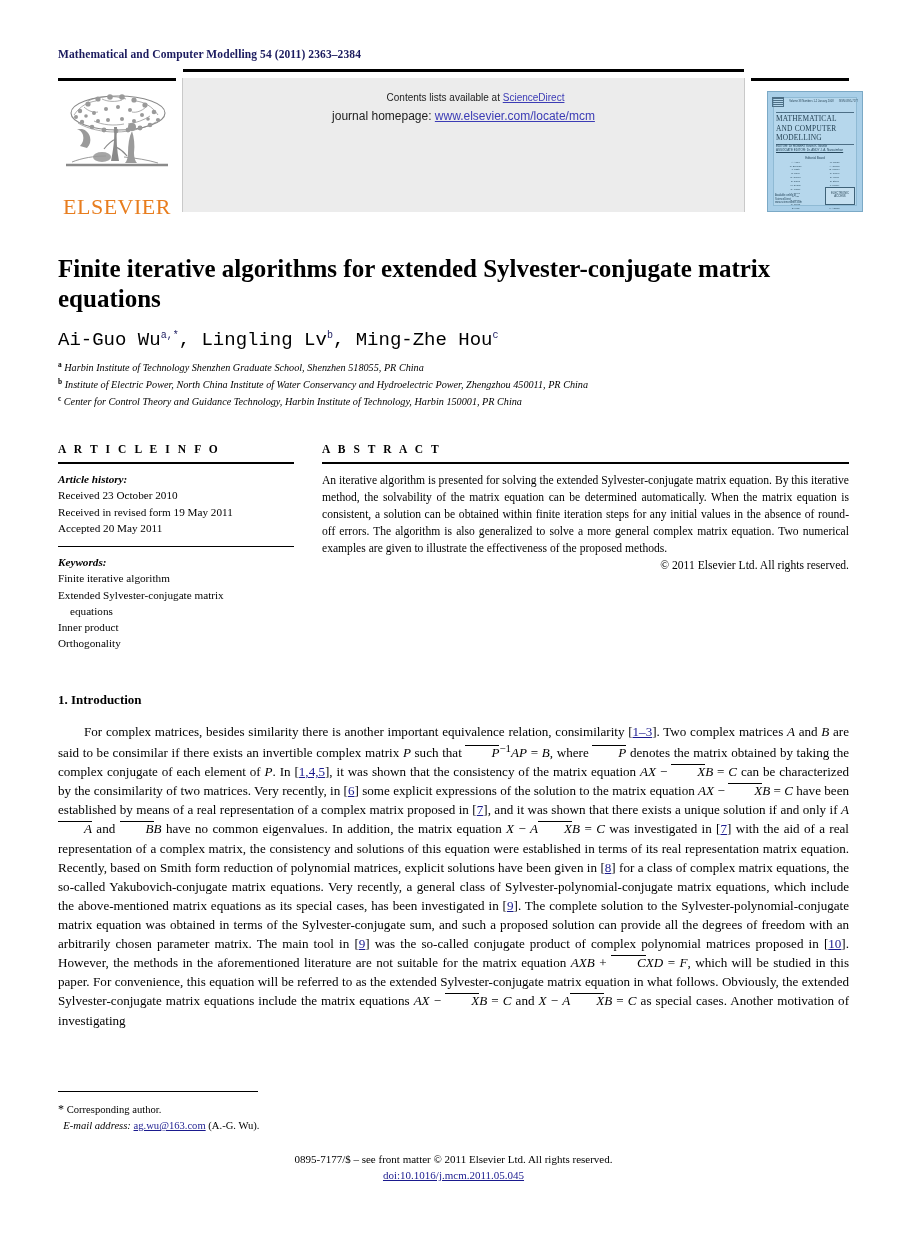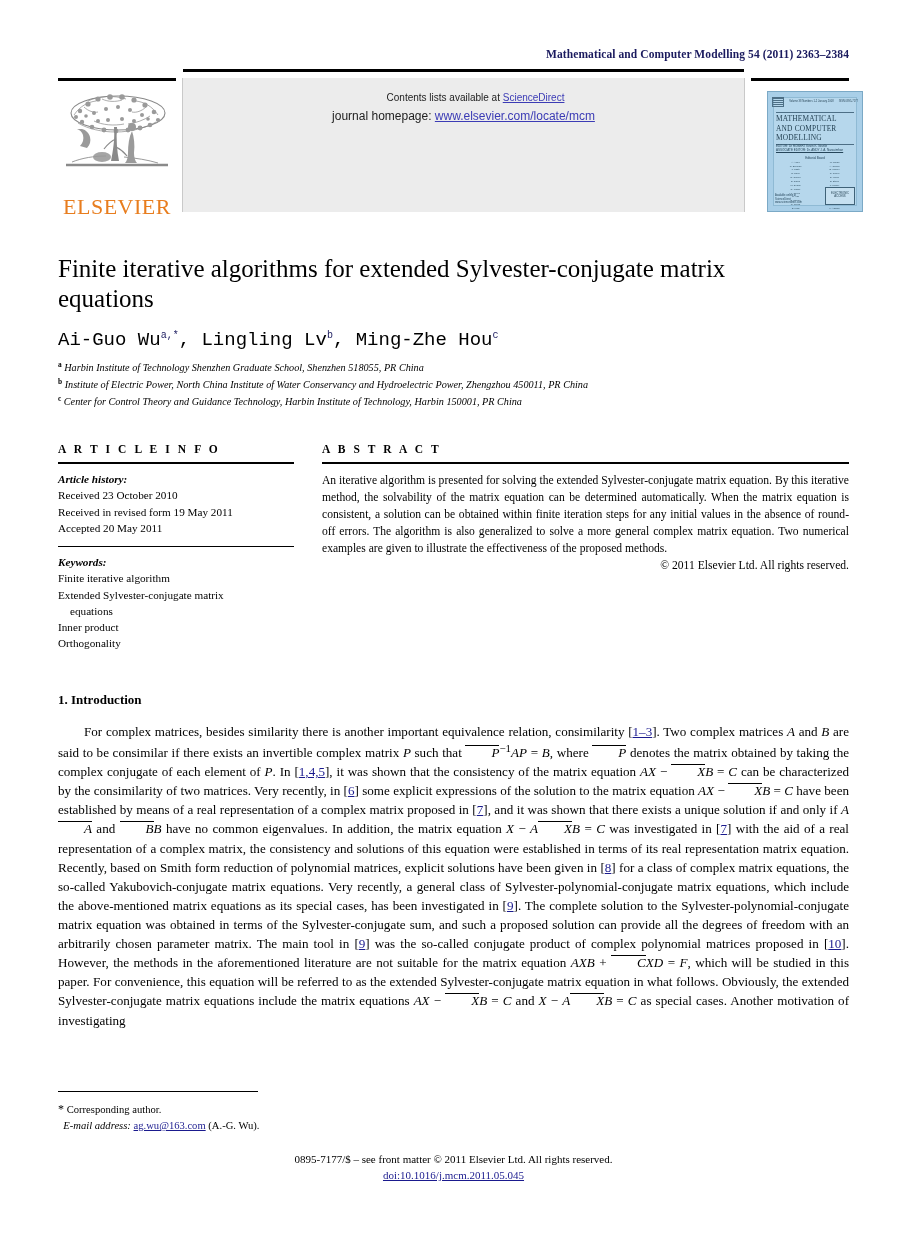--- a/index.html
+++ b/index.html
@@ -20,21 +20,21 @@
   .page {
     position: absolute;
     left: 0; top: 0;
     width: 907px;
     height: 1238px;
     padding: 0 58px;
   }
 
   
   .running-head {
-    text-align: right;
+    text-align: left;
     font-family: "Liberation Serif", serif;
     font-weight: bold;
     font-size: 11.5px;
     color: #1a1a5e;
     letter-spacing: .1px;
     padding-top: 48px;
     line-height: 1.2;
   }
 
   
@@ -208,21 +208,21 @@
     background: #c6e0f0;
     font-size: 2.8px; color: #1f3c4e; text-align: center;
     padding-top: 4px; line-height: 1.3;
     font-family: "Liberation Sans", sans-serif;
   }
   .paper-title {
     font-family: "Liberation Serif", "DejaVu Serif", serif;
     font-size: 25px;
     line-height: 1.22;
     margin: 42px 0 0;
-    font-weight: normal;
+    font-weight: bold;
     color: #000;
     max-width: 760px;
   }
   .authors {
     font-size: 19px;
     margin-top: 14px;
     font-family: Liberation Mono, monospace;
   }
   .authors sup {
     font-size: 10px;

